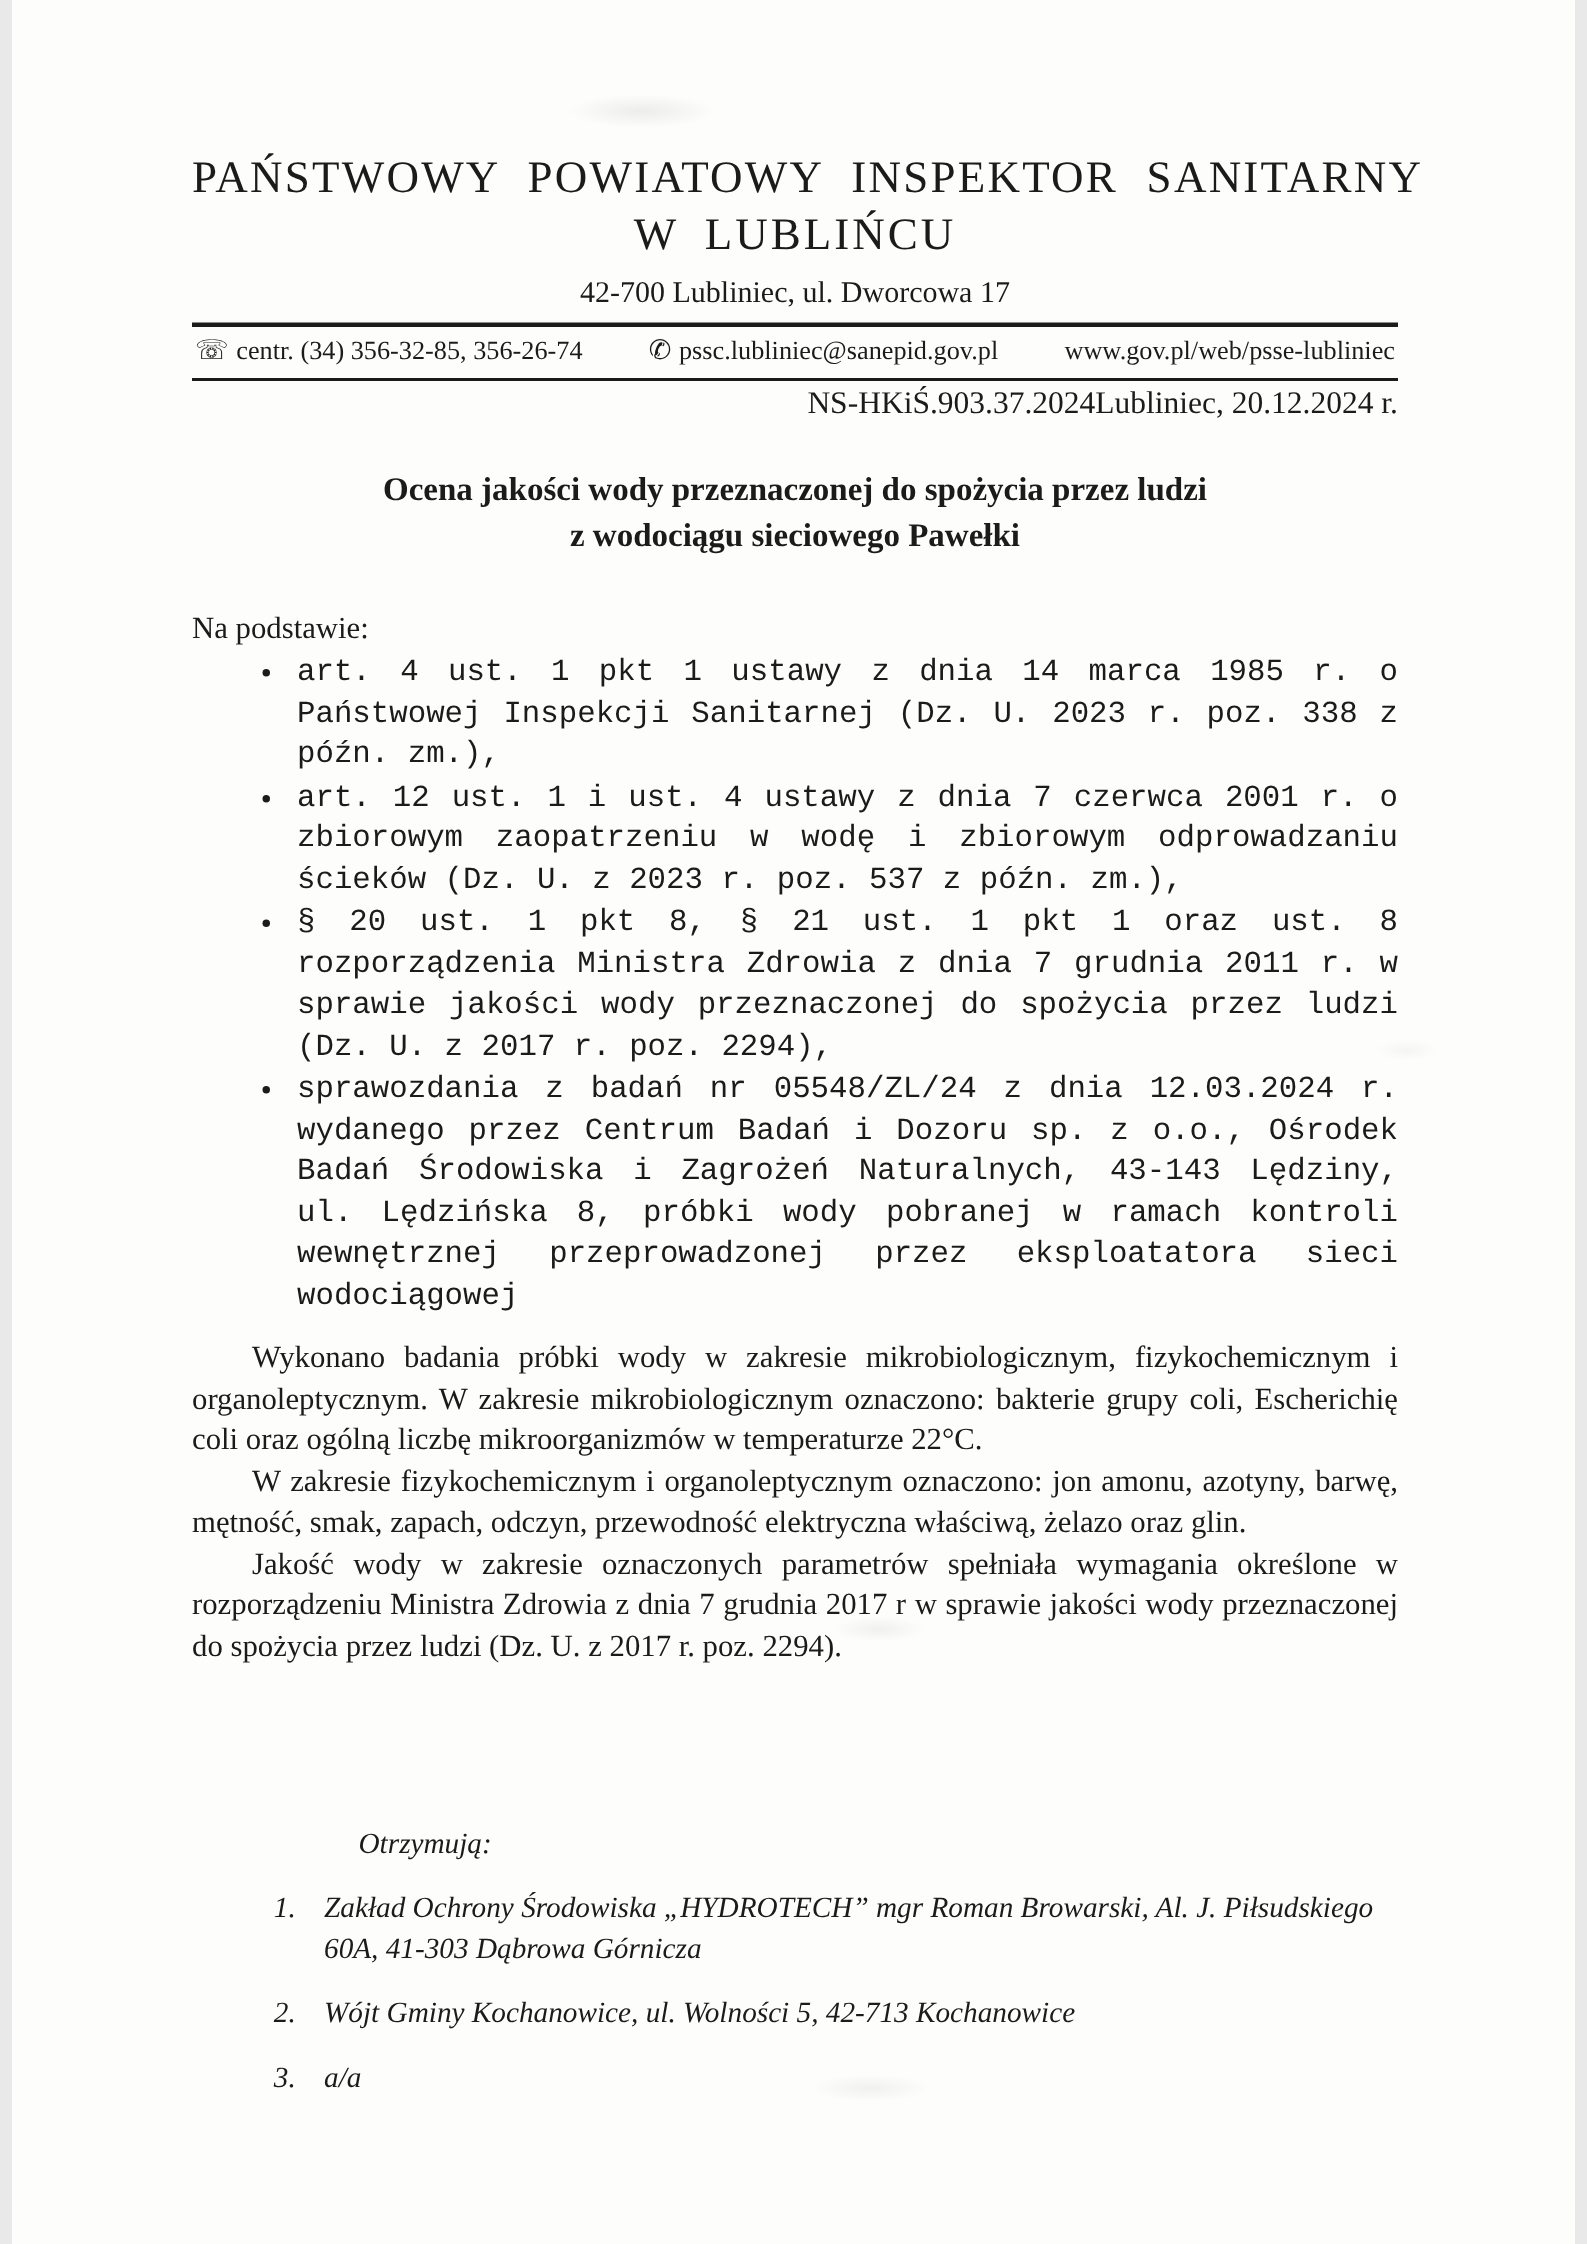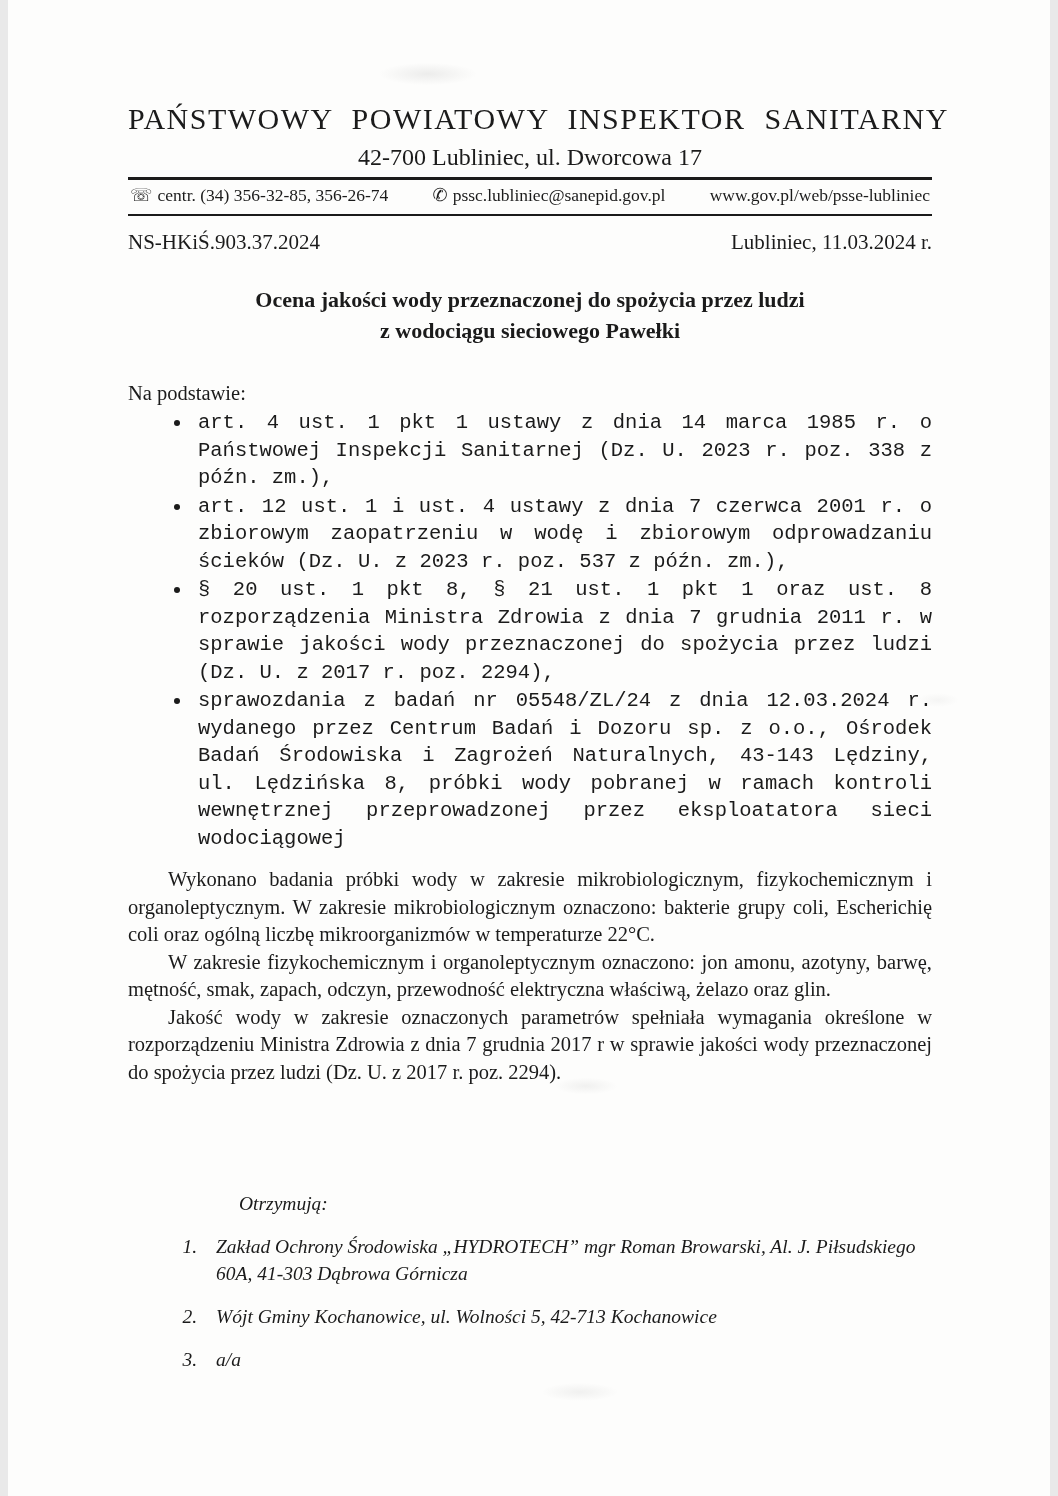--- a/index.html
+++ b/index.html
@@ -36,21 +36,21 @@
   }
   .org-line2 {
     text-align: center;
     font-size: 30px;
     letter-spacing: 2px;
     word-spacing: 8px;
     line-height: 38px;
   }
   .org-address {
     text-align: center;
-    font-size: 24px;
+    font-size: 20px;
     line-height: 30px;
     margin-top: 4px;
   }
   .rule {
     border: 0;
     border-top: 3px solid #1b1b1b;
     margin: 5px 0 0 0;
   }
   .rule.thin {
     border-top-width: 2px;
@@ -63,25 +63,25 @@
     line-height: 24px;
     padding: 3px 2px 2px 2px;
   }
   .contact-item { white-space: nowrap; }
   .contact-icon {
     font-size: 18px;
     margin-right: 5px;
   }
   .ref-row {
     display: flex;
-    justify-content: space-between;
+    justify-content: flex-end;
     align-items: baseline;
     font-size: 21px;
     line-height: 28px;
-    margin-top: 12px;
+    margin-top: 0;
   }
 
   
   .doc-title {
     margin-top: 28px;
     text-align: center;
     font-weight: bold;
     font-size: 22px;
     line-height: 31px;
   }
@@ -145,40 +145,41 @@
     margin-top: 16px;
   }
 </style>
 </head>
 <body>
 
 <div class="page">
 
   <header>
     <div class="org-line1">PAŃSTWOWY POWIATOWY INSPEKTOR SANITARNY</div>
+    <div class="org-line2">W LUBLIŃCU</div>
     <div class="org-address">42-700 Lubliniec, ul. Dworcowa 17</div>
   </header>
 
   <hr class="rule">
 
   <div class="contact-row">
     <span class="contact-item">
       <span class="contact-icon">☏</span><span>centr. (34) 356-32-85, 356-26-74</span>
     </span>
     <span class="contact-item">
       <span class="contact-icon">✆</span><span>pssc.lubliniec@sanepid.gov.pl</span>
     </span>
     <span class="contact-item">www.gov.pl/web/psse-lubliniec</span>
   </div>
 
   <hr class="rule thin">
 
   <div class="ref-row">
     <span>NS-HKiŚ.903.37.2024</span>
-    <span>Lubliniec, 11.03.2024 r.</span>
+    <span>Lubliniec, 20.12.2024 r.</span>
   </div>
 
   <div class="doc-title">
     <div>Ocena jakości wody przeznaczonej do spożycia przez ludzi</div>
     <div>z wodociągu sieciowego Pawełki</div>
   </div>
 
   <p class="basis-intro">Na podstawie:</p>
 
   <ul class="basis-list">

